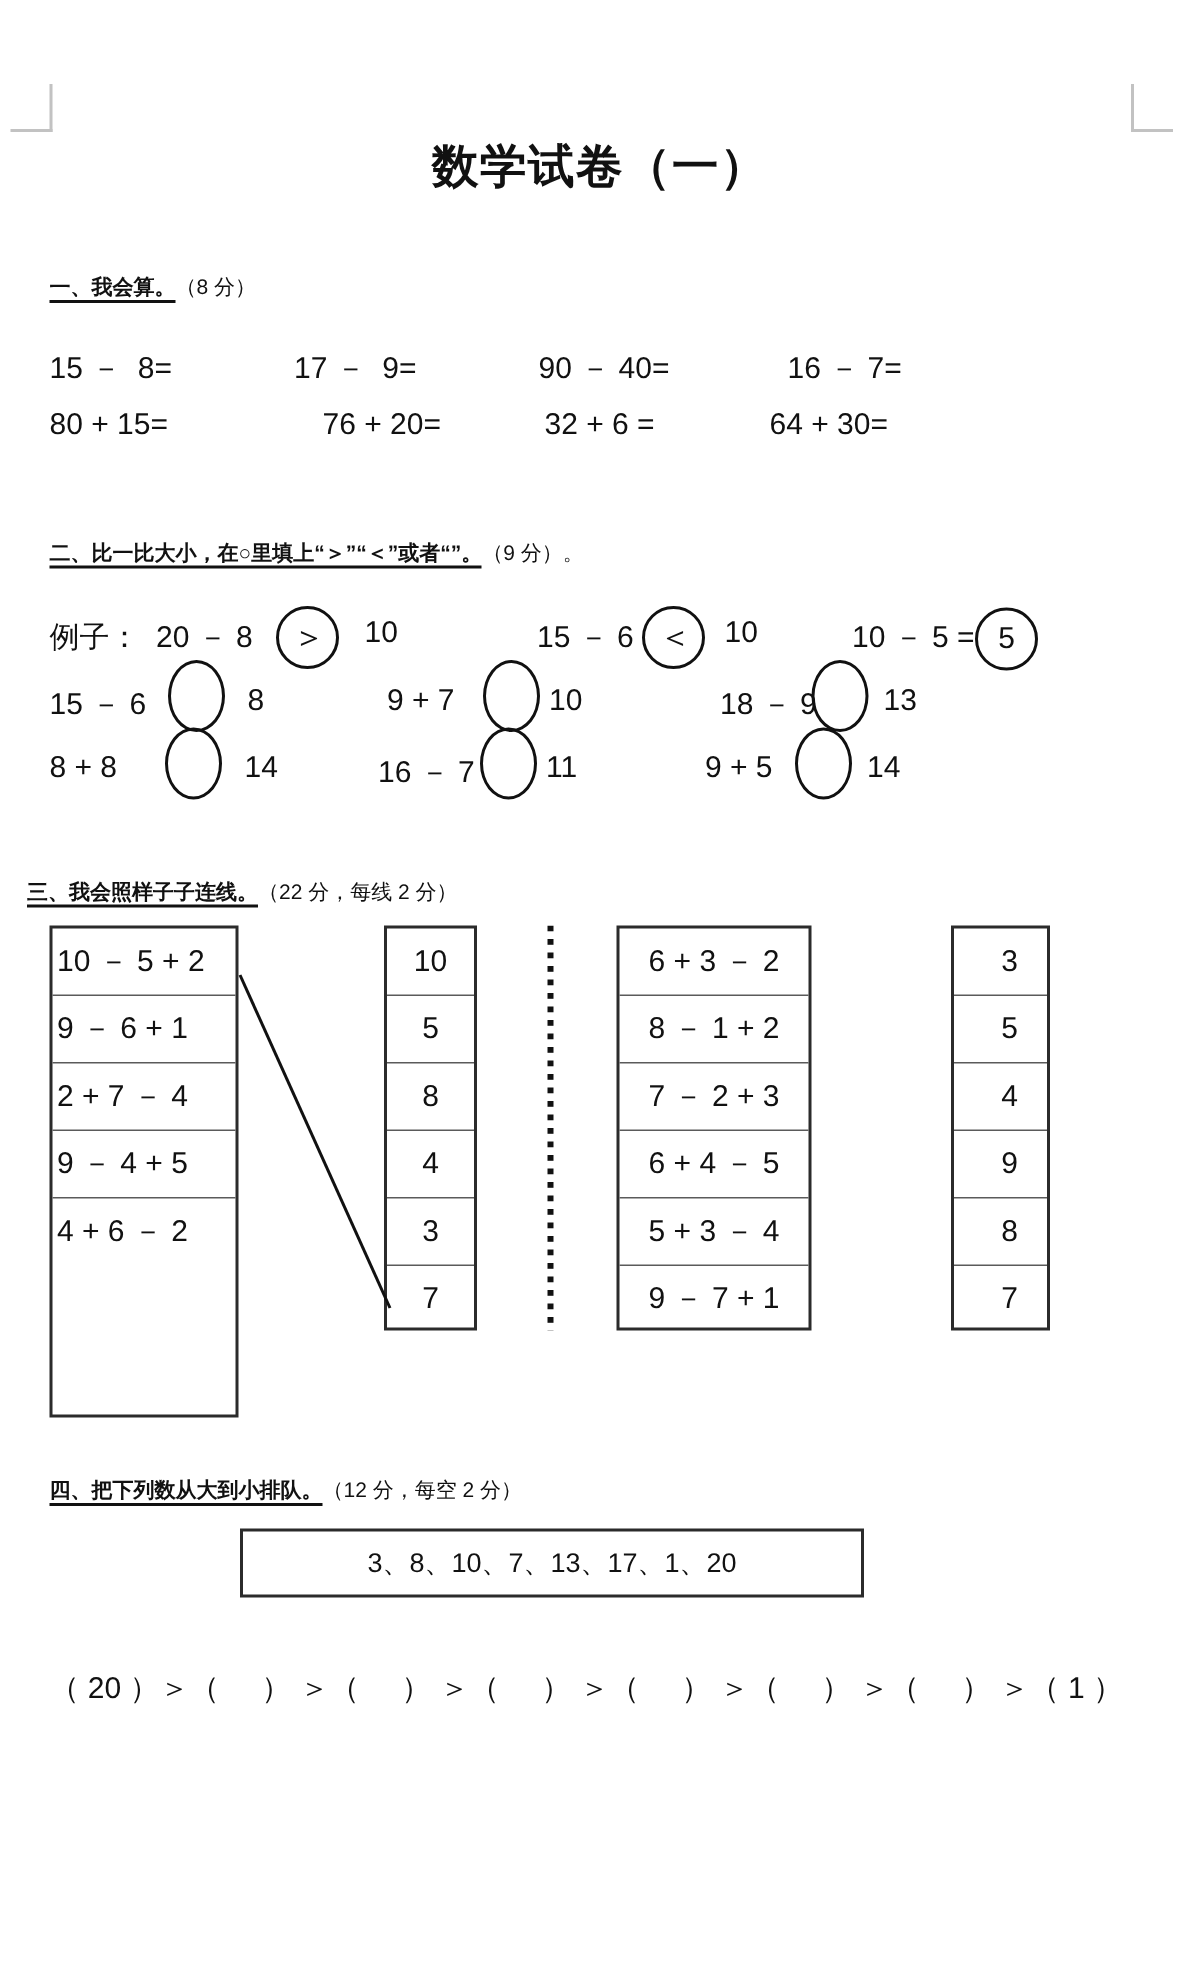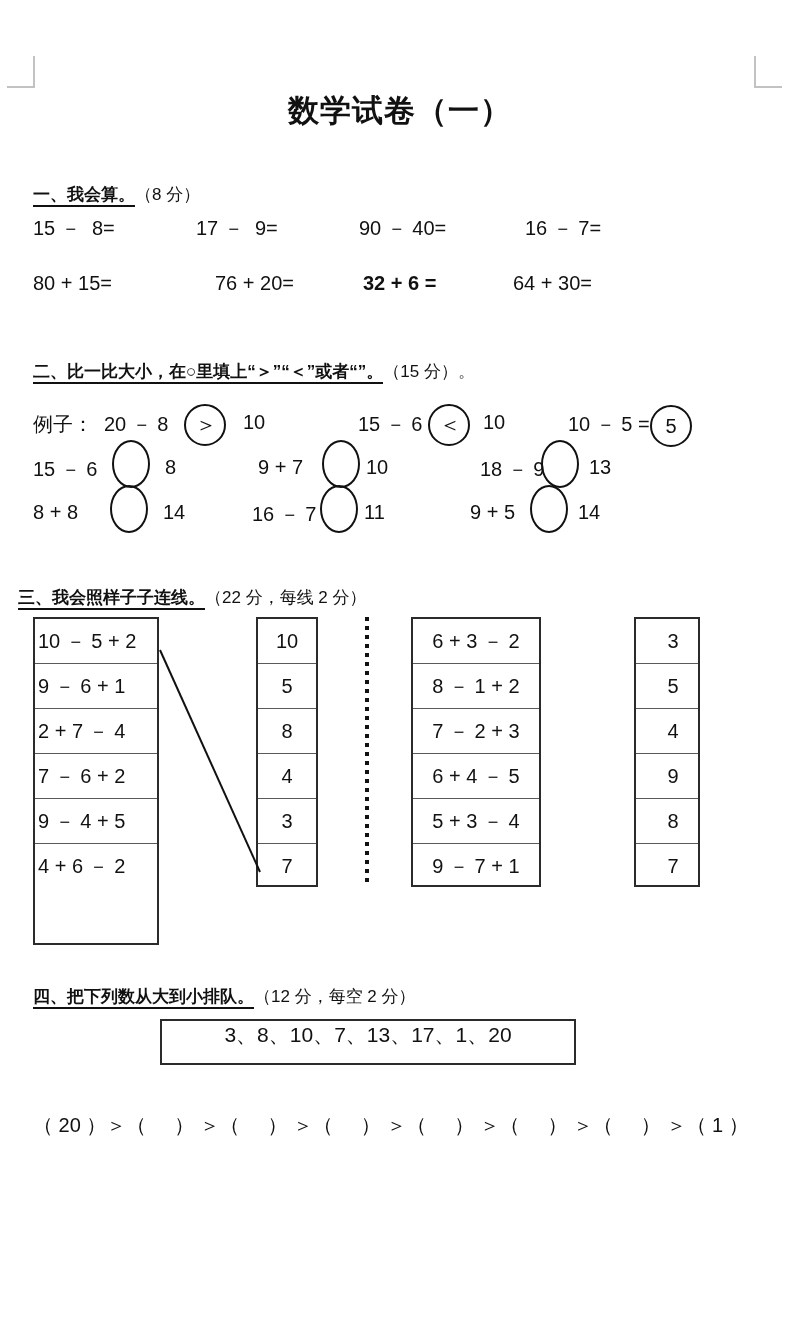--- a/index.html
+++ b/index.html
@@ -47,21 +47,21 @@
     width: 800px;
     text-align: center;
     font-size: 31px;
     font-weight: bold;
     letter-spacing: 1px;
   }
 
   
   .section-head {
     position: absolute;
-    font-size: 17px;
+    font-size: 14px;
     white-space: nowrap;
   }
   .section-head .hd-main {
     font-weight: bold;
     border-bottom: 2px solid #111111;
     padding-bottom: 1px;
   }
   .section-head .hd-tail {
     font-weight: normal;
   }
@@ -152,22 +152,23 @@
     top: 0;
     pointer-events: none;
   }
 
   
   .num-box {
     position: absolute;
     border: 2px solid #2b2b2b;
     box-sizing: border-box;
     display: flex;
+    align-items: center;
     justify-content: center;
-    font-size: 21px;
+    font-size: 18px;
     background: #ffffff;
   }
   .order-line {
     position: absolute;
     font-size: 20px;
     white-space: pre;
   }
 </style>
 </head>
 <body>
@@ -176,36 +177,36 @@
 
   <div class="crop-mark crop-tl"></div>
   <div class="crop-mark crop-tr"></div>
 
   <div class="doc-title">数学试卷（一）</div>
 
   <div class="section-head" style="left:33px; top:183px;">
     <span class="hd-main">一、我会算。</span><span class="hd-tail">（8 分）</span>
   </div>
 
-  <div class="calc-row" style="top:215px;">
+  <div class="calc-row" style="top:232px;">
     <span class="calc-cell" style="left:33px;">15 －  8=</span>
     <span class="calc-cell" style="left:196px;">17 －  9=</span>
     <span class="calc-cell" style="left:359px;">90 － 40=</span>
     <span class="calc-cell" style="left:525px;">16 － 7=</span>
   </div>
 
   <div class="calc-row" style="top:272px;padding-left:12px;">
     <span class="calc-cell" style="left:33px;">80 + 15=</span>
     <span class="calc-cell" style="left:196px;margin-left:19px;">76 + 20=</span>
-    <span class="calc-cell" style="left:363px;font-weight:bold;">32 + 6 =</span>
+    <span class="calc-cell" style="left:363px;">32 + 6 =</span>
     <span class="calc-cell" style="left:513px;">64 + 30=</span>
   </div>
 
   <div class="section-head" style="left:33px; top:360px;">
-    <span class="hd-main">二、比一比大小，在○里填上“＞”“＜”或者“”。</span><span class="hd-tail">（15 分）。</span>
+    <span class="hd-main">二、比一比大小，在○里填上“＞”“＜”或者“”。</span><span class="hd-tail">（9 分）。</span>
   </div>
 
   <span class="cmp-item" style="left:33px; top:411px;">例子：</span>
   <span class="cmp-item" style="left:104px; top:411px;">20 － 8</span>
   <span class="cmp-circle with-sign" style="left:184px; top:404px;">
     <span class="cmp-sign">＞</span>
   </span>
   <span class="cmp-item" style="left:243px; top:411px;">10</span>
 
   <span class="cmp-item" style="left:358px; top:411px;">15 － 6</span>
@@ -244,21 +245,20 @@
   <span class="cmp-item" style="left:578px; top:501px;">14</span>
 
   <div class="section-head" style="left:18px; top:586px;">
     <span class="hd-main">三、我会照样子子连线。</span><span class="hd-tail">（22 分，每线 2 分）</span>
   </div>
 
   <div class="match-col col-expr-left" style="left:33px; top:617px; width:126px; height:328px;">
     <div class="match-cell">10 － 5 + 2</div>
     <div class="match-cell">9 － 6 + 1</div>
     <div class="match-cell">2 + 7 － 4</div>
-    <div class="match-cell">7 － 6 + 2</div>
     <div class="match-cell">9 － 4 + 5</div>
     <div class="match-cell">4 + 6 － 2</div>
   </div>
 
   <div class="match-col col-num-2" style="left:256px; top:617px; width:62px; height:270px;">
     <div class="match-cell">10</div>
     <div class="match-cell">5</div>
     <div class="match-cell">8</div>
     <div class="match-cell">4</div>
     <div class="match-cell">3</div>

